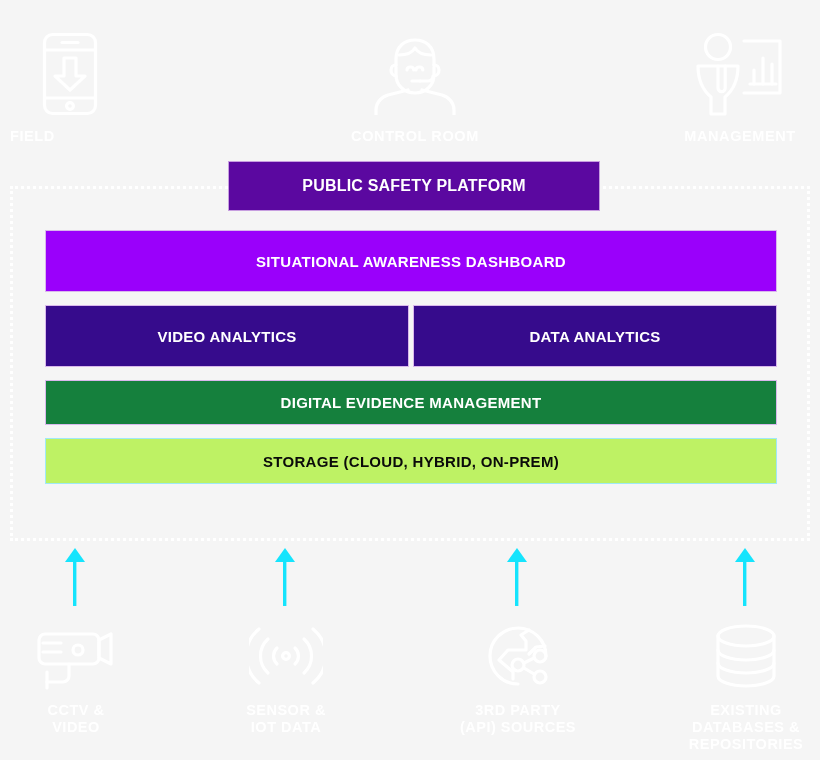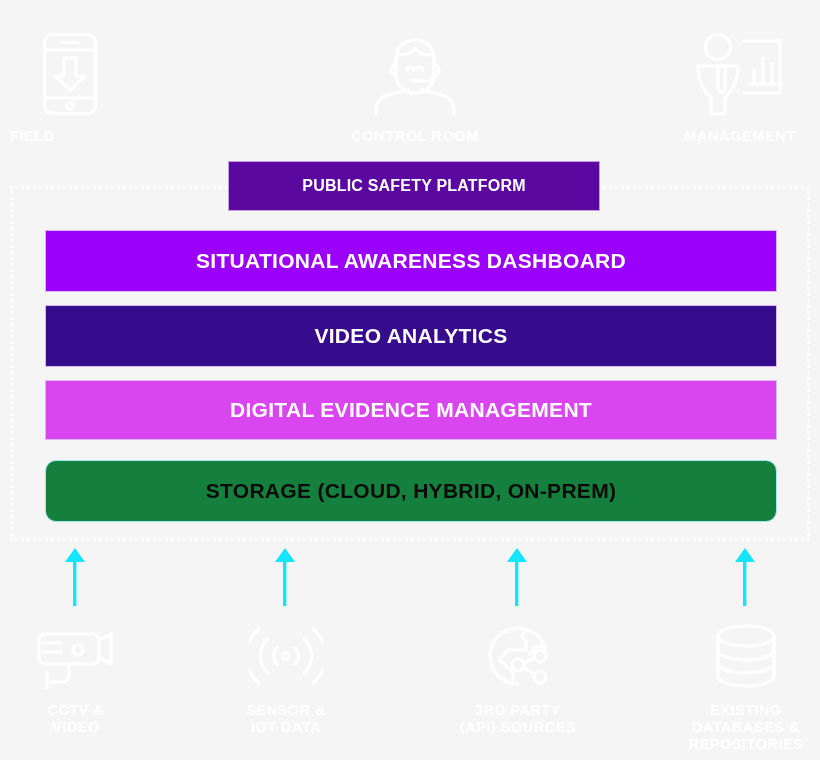--- a/index.html
+++ b/index.html
@@ -89,21 +89,21 @@
   }
   .stack-row {
     width: 100%;
     box-sizing: border-box;
     border: 1px solid #d9b8ec;
     display: flex;
     align-items: center;
     justify-content: center;
   }
   .row-text {
-    font-size: 21px;
+    font-size: 15px;
     font-weight: 800;
     letter-spacing: 0.3px;
     text-align: left;
   }
   #row-dashboard {
     height: 62px;
     background: #9A00FB;
     margin-bottom: 13px;
   }
   #row-dashboard .row-text { color: #ffffff; }
@@ -119,31 +119,30 @@
     background: #360B8C;
     border: 1px solid #d9b8ec;
     box-sizing: border-box;
     display: flex;
     align-items: center;
     justify-content: center;
   }
   .analytics-box .row-text { color: #ffffff; }
 
   #row-evidence {
-    height: 60px;
-    background: #d946ef;
-    margin-bottom: 20px;
+    height: 45px;
+    background: #15803d;
+    margin-bottom: 13px;
   }
   #row-evidence .row-text { color: #ffffff; }
 
   #row-storage {
-    height: 62px;
-    background: #15803d;
+    height: 46px;
+    background: #bef264;
     border-color: #9fe9f6;
-    border-radius: 11px;
   }
   #row-storage .row-text { color: #0a0a0a; }
 
   
   .arrows {
     position: absolute;
     left: 0;
     top: 548px;
     width: 820px;
     height: 62px;
@@ -255,20 +254,23 @@
 <div class="stack">
 
   <div class="stack-row" id="row-dashboard">
     <span class="row-text">SITUATIONAL AWARENESS DASHBOARD</span>
   </div>
 
   <div class="analytics-row">
     <div class="analytics-box">
       <span class="row-text">VIDEO ANALYTICS</span>
     </div>
+    <div class="analytics-box">
+      <span class="row-text">DATA ANALYTICS</span>
+    </div>
   </div>
 
   <div class="stack-row" id="row-evidence">
     <span class="row-text">DIGITAL EVIDENCE MANAGEMENT</span>
   </div>
 
   <div class="stack-row" id="row-storage">
     <span class="row-text">STORAGE (CLOUD, HYBRID, ON-PREM)</span>
   </div>
 

